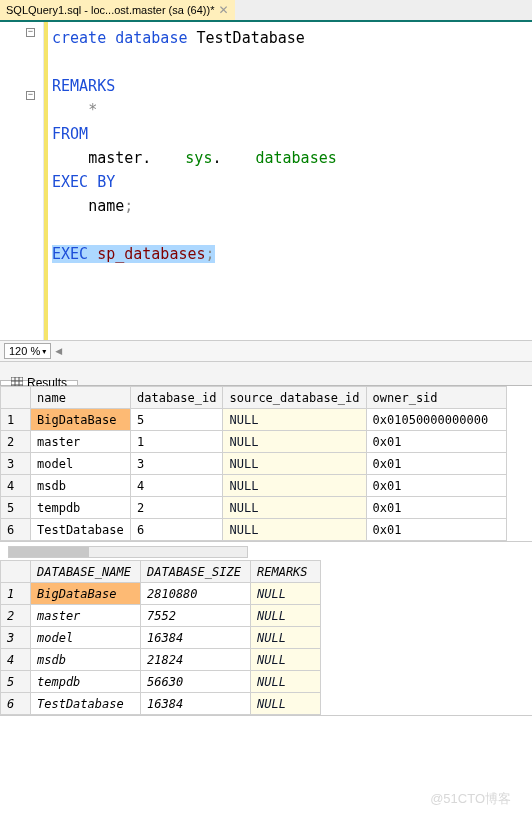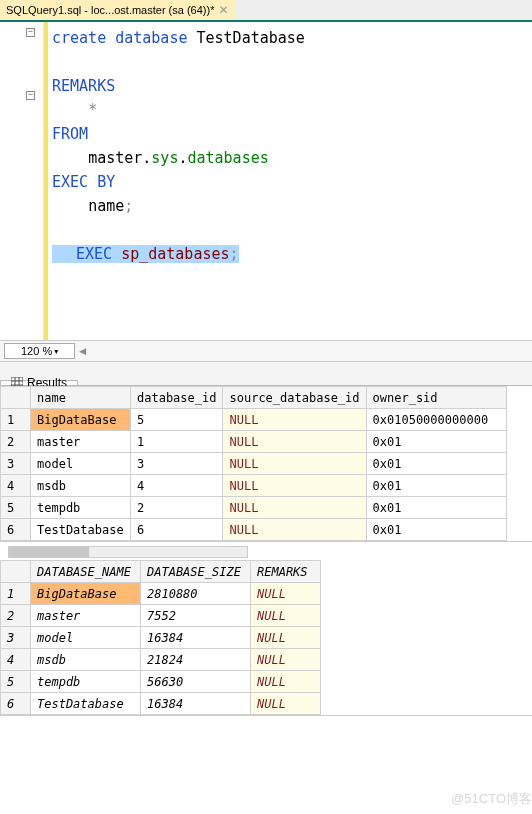--- a/index.html
+++ b/index.html
@@ -5,39 +5,39 @@
   * { box-sizing: border-box; margin: 0; padding: 0; }
   body { font-family: Consolas, "Courier New", monospace; font-size: 13px; background: #fff; width: 532px; height: 814px; overflow: hidden; position: relative; }
   .tab-bar { background: #eee; height: 22px; display: flex; align-items: center; border-bottom: 2px solid #0f766e; }
   .tab { background: #ffefbb; padding: 2px 6px; font-size: 11px; font-family: "Segoe UI", Tahoma, sans-serif; display: flex; align-items: center; gap:4px; height: 100%; }
   .tab-close { color: #999; font-size: 12px; cursor: pointer; }
   .editor-wrap { display: flex; height: 318px; }
   .margin { width: 44px; background: #fff; border-right: 1px solid #e8e8e8; padding-top: 6px; }
   .fold-box { width:9px; height:9px; border:1px solid #888; margin:0 auto 0 26px; font-size:9px; line-height:7px; text-align:center; color:#555; margin-bottom: 54px;}
   .editor { flex: 1; padding: 4px 6px 6px 4px; font-size: 15px; line-height: 24px; white-space: pre; font-family: Consolas, monospace; border-left: 4px solid #f5e46a; }
   .kw { color: #1d4ed8; }
-  .sys { color: #008000; }
+  .sys { color: #008000; margin-left: 34px; }
   .sp { color: #800000; }
   .star { color: #888; }
-  .hl { background: #add8ff; padding-left: 24px; }
+  .hl { background: #add8ff; }
   .zoom-bar { height: 22px; background: #f6f6f6; border-top: 1px solid #ccc; border-bottom: 1px solid #ccc; display: flex; align-items: center; font-family: "Segoe UI", Tahoma, sans-serif; font-size: 11px; padding-left: 4px; gap:4px;}
-  .zoom-sel { border:1px solid #aaa; background:#fff; padding:0 16px; font-size:11px; height:16px; display:flex; align-items:center;}
+  .zoom-sel { border:1px solid #aaa; background:#fff; padding:0 4px; font-size:11px; height:16px; display:flex; align-items:center;}
   .tabs2 { display: flex; height: 24px; background: #f4f4f4; border-bottom: 1px solid #bbb; font-family: "SimSun","Segoe UI", sans-serif; font-size: 12px; }
   .tab2 { display: flex; align-items: center; gap: 4px; padding: 2px 10px; border: 1px solid #bbb; border-bottom: none; background: #fff; margin-right: -1px; margin-top:18px;}
   .grid-icon { display:inline-block; width:12px; height:12px; }
   table.grid { border-collapse: collapse; font-family: "SimSun", Consolas, monospace; font-size: 12px; table-layout: fixed; }
   table.grid th, table.grid td { border: 1px solid #d0d0d0; padding: 3px 6px; text-align: left; height: 22px; white-space: nowrap; overflow:hidden; }
   table.grid th { background: #f4f4f4; font-weight: normal; }
   .rownum { background: #f4f4f4; width: 30px; text-align: left; }
   .sel-cell { border: 1px dotted #666 !important; background: #fdba74; }
-  .null { color: #7f1d1d; background: #fffce6; }
+  .null { color: #0f172a; background: #fffce6; }
   .grid-wrap { max-height: 190px; overflow: hidden; border-bottom: 1px solid #ccc; position: relative; }
   .scroll-hint { height: 12px; background: #eee; border:1px solid #ccc; margin:4px 8px 2px 8px; width: 240px; position:relative;}
   .scroll-thumb { position:absolute; left:0; top:0; height:100%; width:80px; background:#c8c8c8;}
-  .watermark { position:absolute; right:0; bottom:6px; color:#d8d8d8; font-family:"Microsoft YaHei",sans-serif; font-size:13px;}
+  .watermark { position:absolute; right:21px; bottom:6px; color:#d8d8d8; font-family:"Microsoft YaHei",sans-serif; font-size:13px;}
   .arrow::after{content:"▾"; font-size:8px; margin-left:2px;}
 </style>
 </head>
 <body>
 
 <div class="tab-bar">
   <div class="tab">
     <span>SQLQuery1.sql - loc...ost.master (sa (64))*</span>
     <span class="tab-close">✕</span>
   </div>

